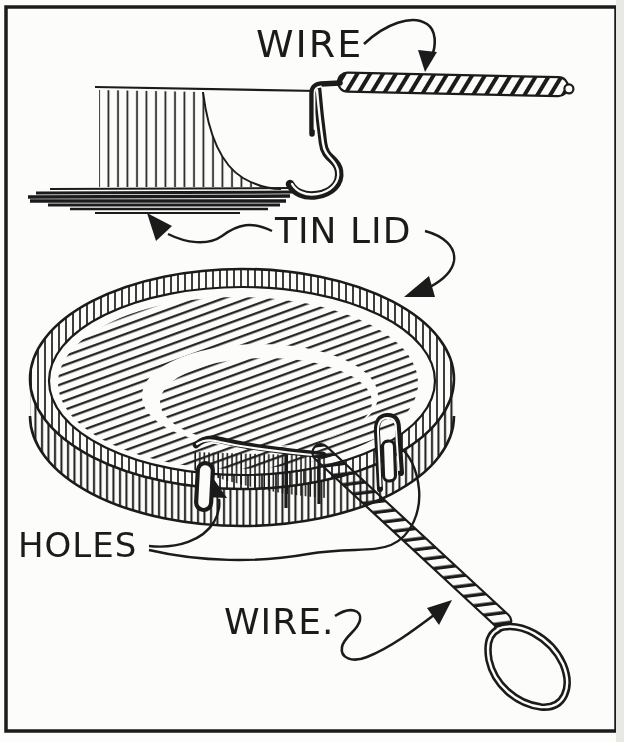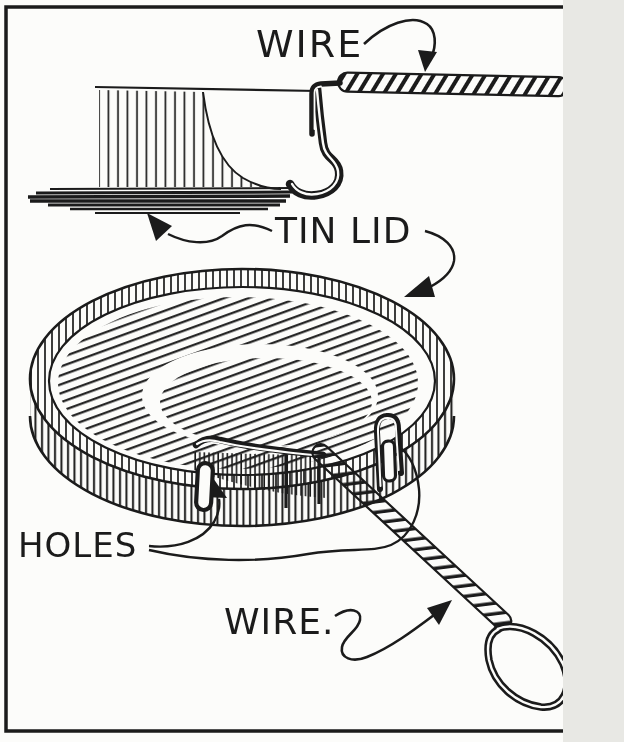--- a/index.html
+++ b/index.html
@@ -1,16 +1,16 @@
 <!DOCTYPE html>
 <html><head>
 <meta charset="utf-8">
 <style>
   html,body{margin:0;padding:0;background:#e8e8e4;}
-  .page{width:563px;height:742px;background:#fcfcfa;position:relative;overflow:hidden;}
+  .page{width:616px;height:742px;background:#fcfcfa;position:relative;overflow:hidden;}
   svg{display:block;}
   text{font-family:"DejaVu Sans","Liberation Sans",sans-serif;fill:#1b1b1b;}
 </style>
 </head>
 <body>
 
 <div class="page">
 <svg viewBox="0 0 624 742" width="624" height="742">
   <defs>
 

